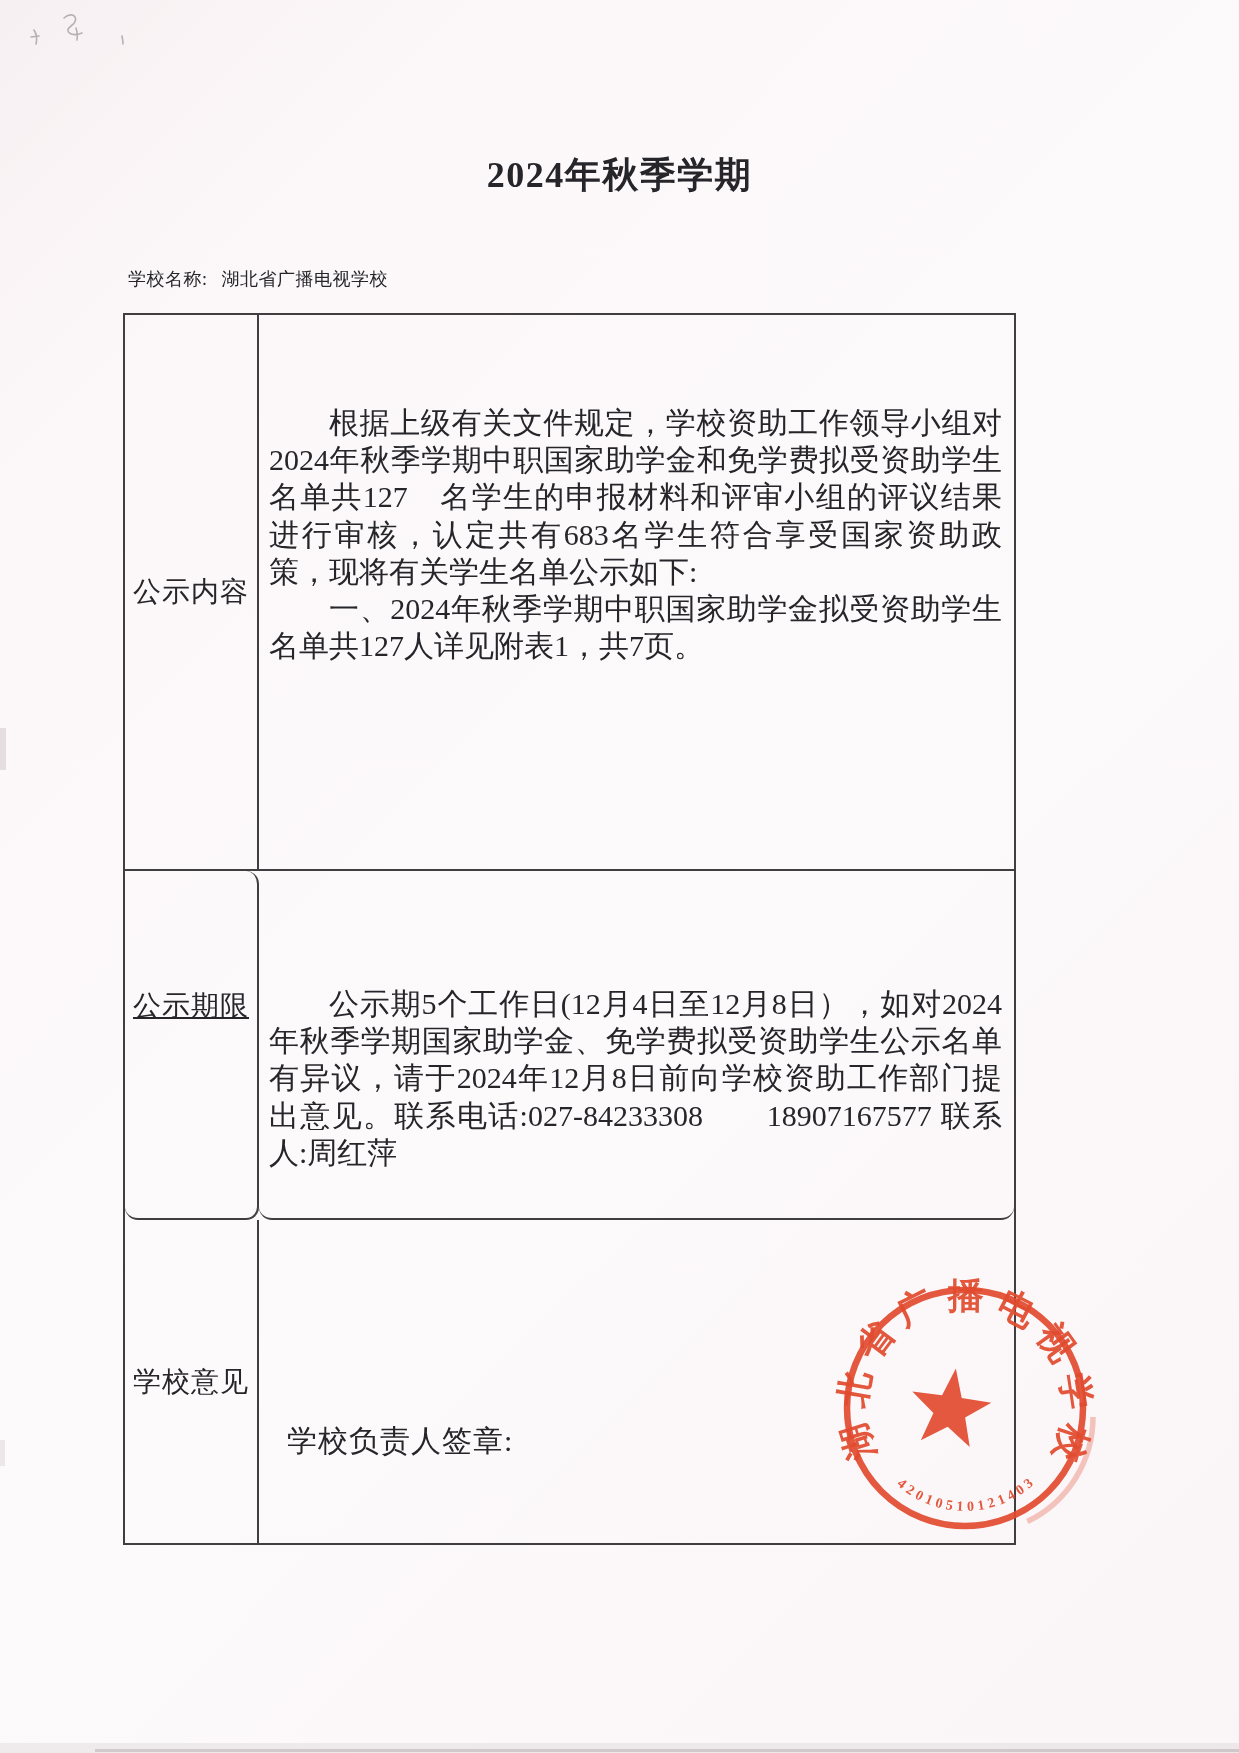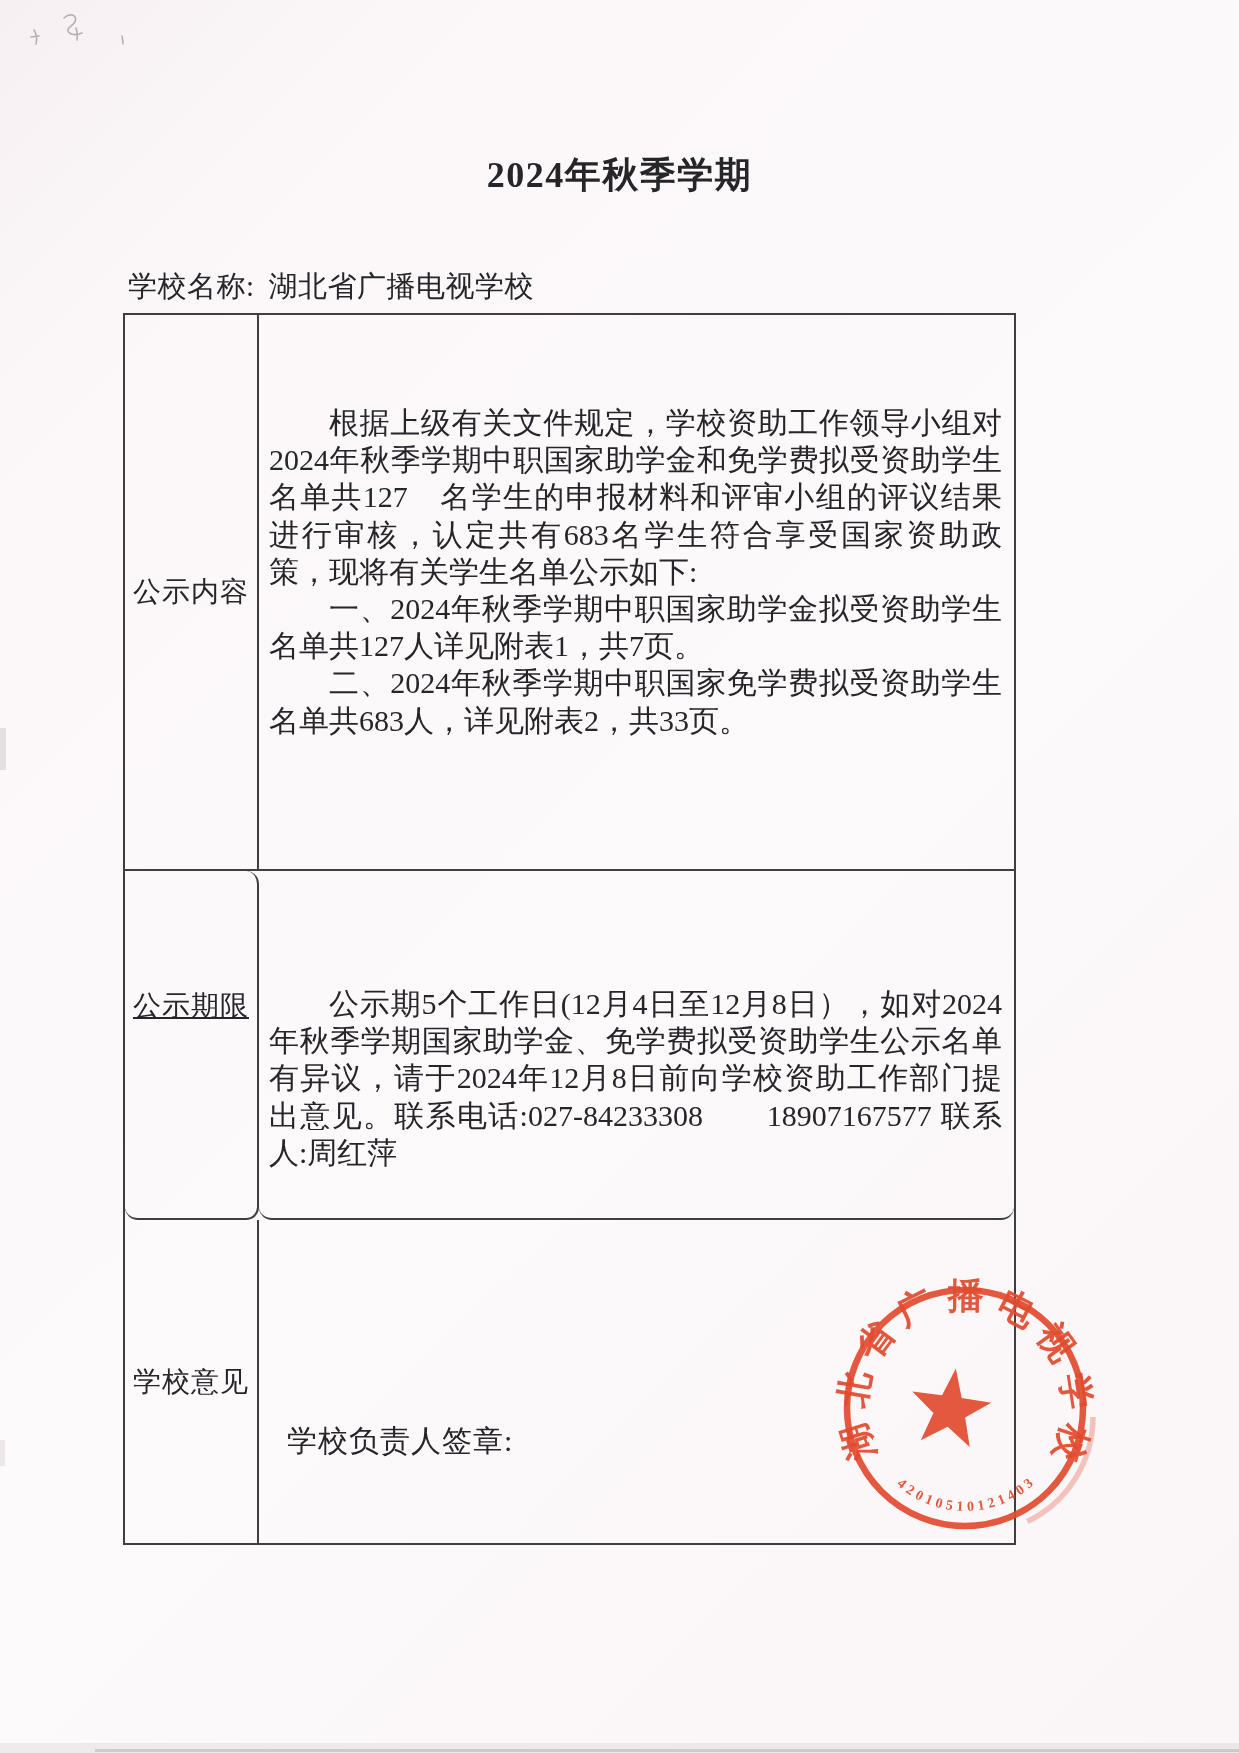--- a/index.html
+++ b/index.html
@@ -19,21 +19,21 @@
 
   
   .pencil{position:absolute;left:18px;top:6px;width:140px;height:60px;}
 
   
   .title-block{position:absolute;left:0;top:152px;width:100%;text-align:center;font-weight:700;letter-spacing:1.5px;}
   .t1{font-size:36px;line-height:47px;}
   .t2{font-size:33px;line-height:49px;}
 
   
-  .school{position:absolute;left:128px;top:267px;font-size:29px;letter-spacing:0.5px;}
+  .school{position:absolute;left:128px;top:267px;font-size:18px;letter-spacing:0.5px;}
   .school .school-value{margin-left:14px;}
 
   
   .doc-table{
     position:absolute;left:123px;top:313px;width:893px;height:1232px;
     border:2.5px solid var(--line);box-sizing:border-box;
     display:grid;grid-template-columns:134px 1fr;grid-template-rows:556px 349px 1fr;
     background:transparent;
   }
   .cell{box-sizing:border-box;text-align:right;}
@@ -83,21 +83,20 @@
 
   <div class="school">
     <span>学校名称:</span><span class="school-value">湖北省广播电视学校</span>
   </div>
 
   <div class="doc-table">
     <div class="cell label r1">公示内容</div>
     <div class="cell content r1 c1">
       <p>根据上级有关文件规定，学校资助工作领导小组对2024年秋季学期中职国家助学金和免学费拟受资助学生名单共127　名学生的申报材料和评审小组的评议结果进行审核，认定共有683名学生符合享受国家资助政策，现将有关学生名单公示如下:</p>
       <p>一、2024年秋季学期中职国家助学金拟受资助学生名单共127人详见附表1，共7页。</p>
-      <p>二、2024年秋季学期中职国家免学费拟受资助学生名单共683人，详见附表2，共33页。</p>
     </div>
 
     <div class="cell label r2">公示期限</div>
     <div class="cell content r2 c2">
       <p>公示期5个工作日(12月4日至12月8日），如对2024年秋季学期国家助学金、免学费拟受资助学生公示名单有异议，请于2024年12月8日前向学校资助工作部门提出意见。联系电话:027-84233308　　18907167577 联系人:周红萍</p>
     </div>
 
     <div class="cell label r3">学校意见</div>
     <div class="cell content r3 c3">
       <div class="sig">学校负责人签章:</div>

